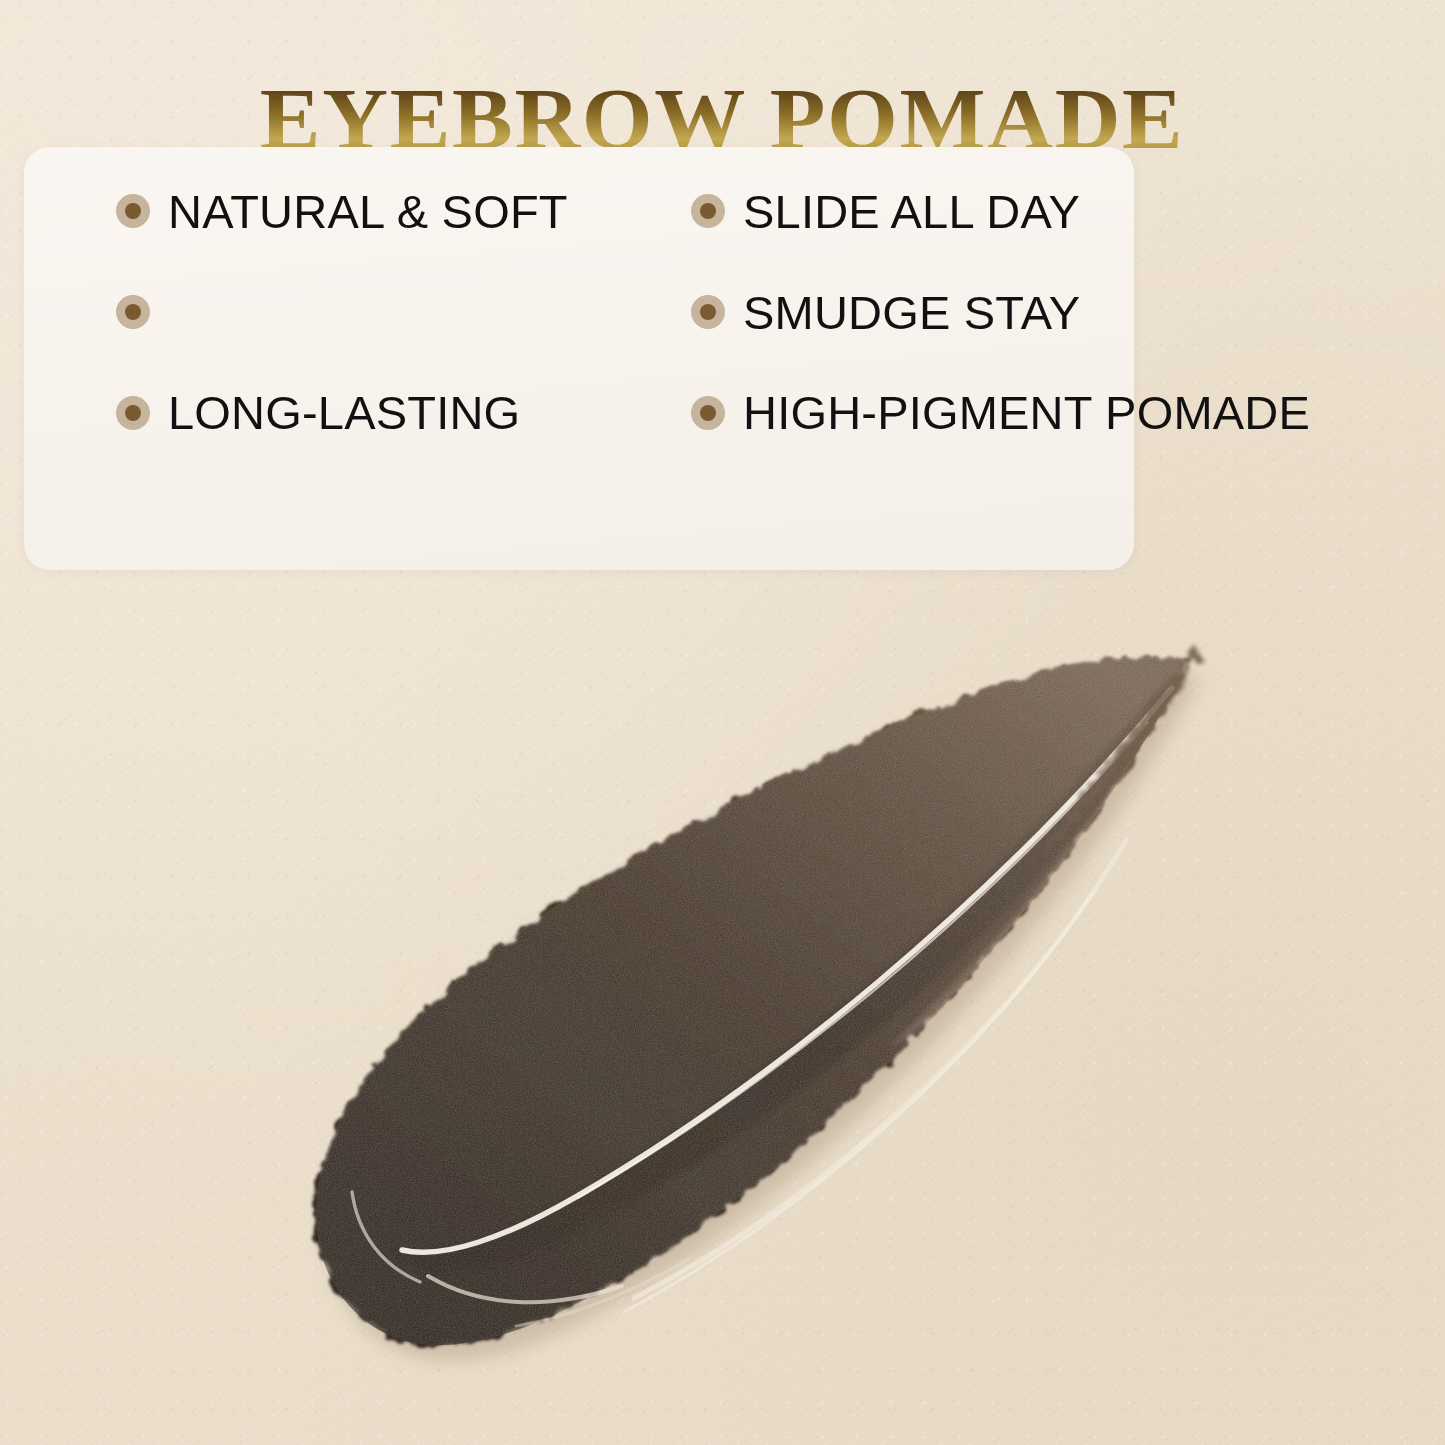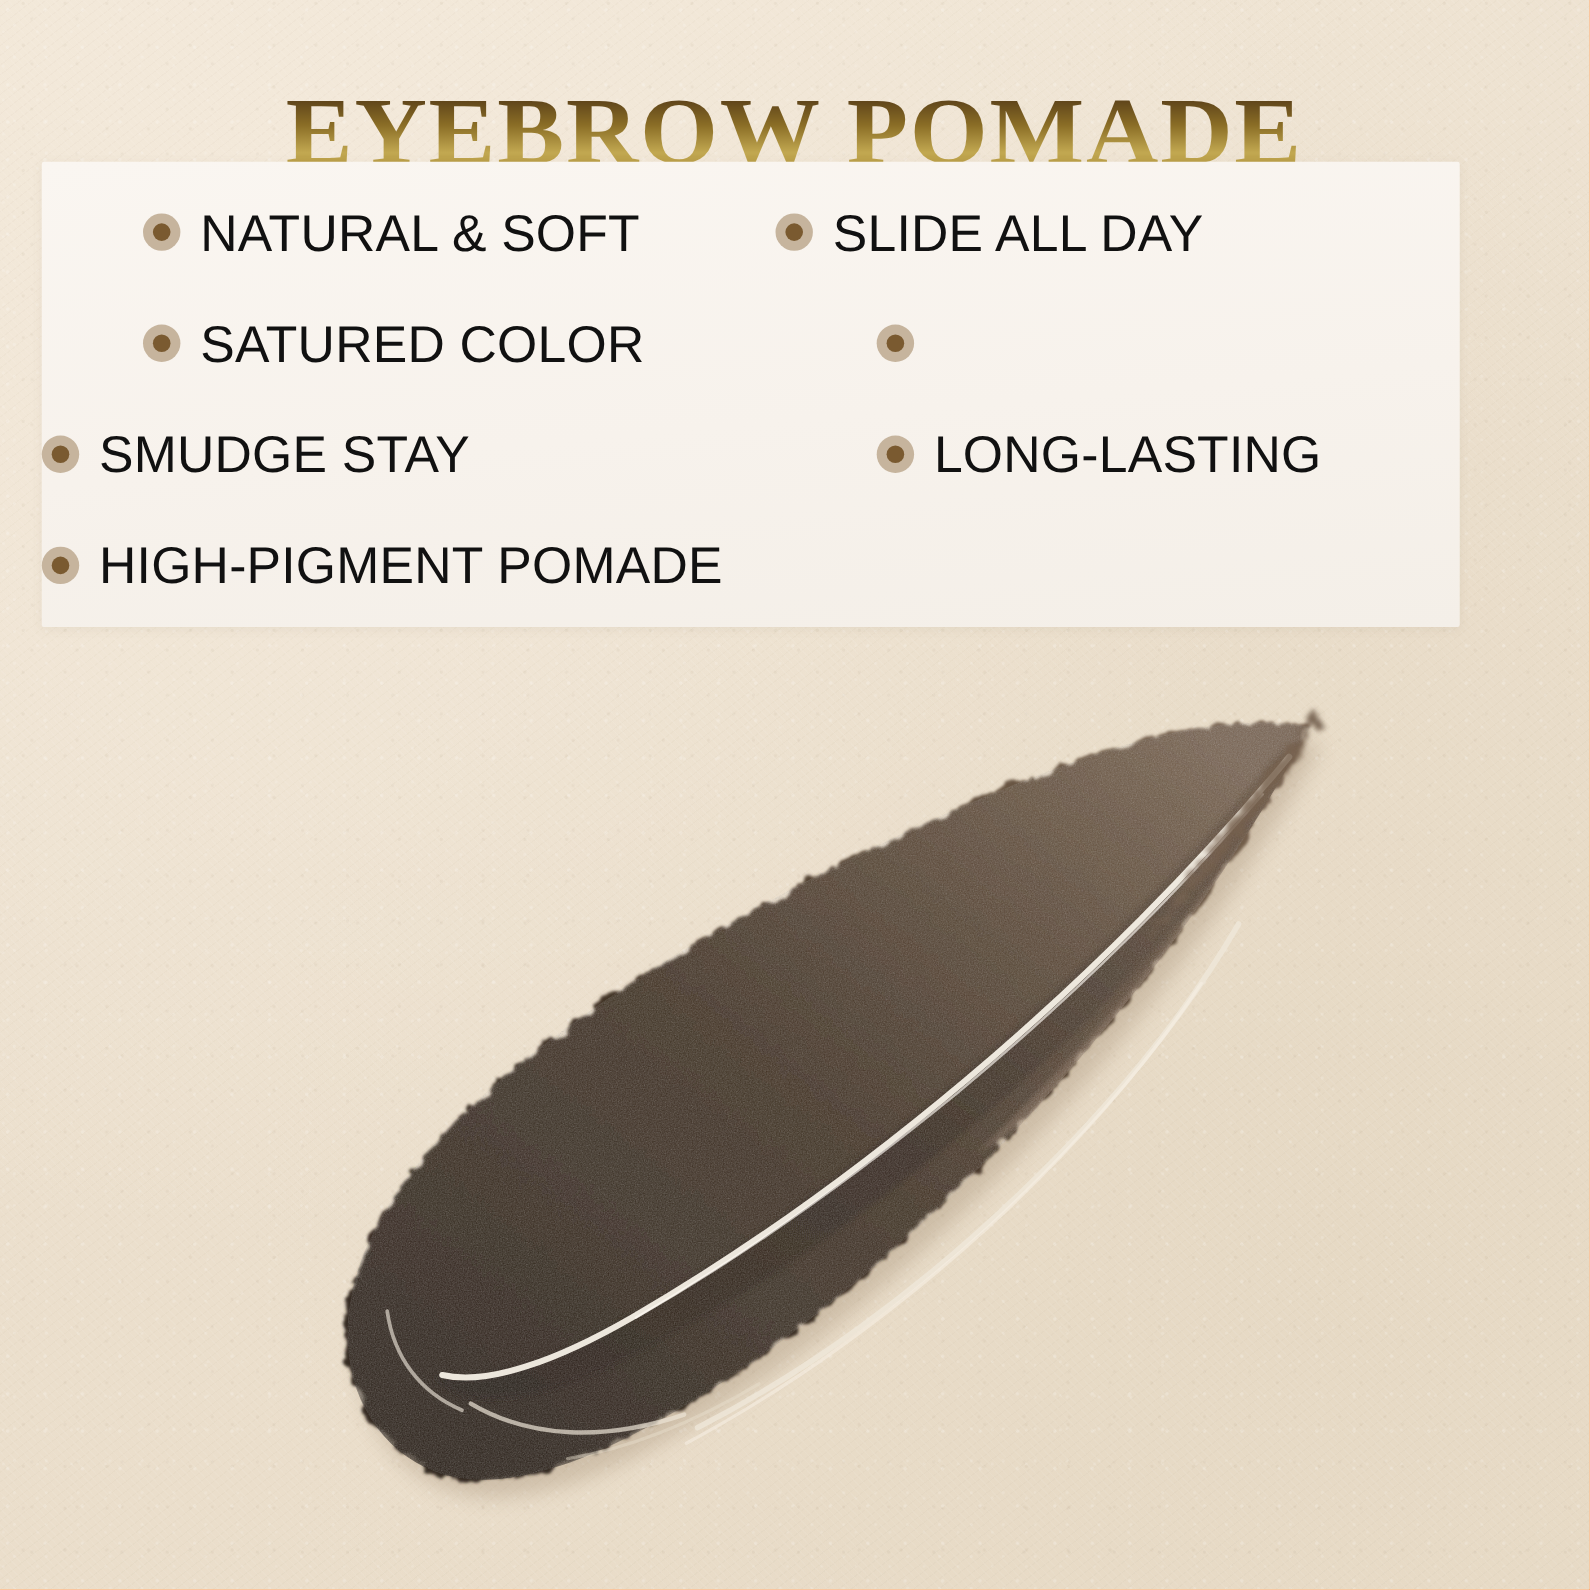--- a/index.html
+++ b/index.html
@@ -5,21 +5,21 @@
   html, body {
     margin: 0;
     padding: 0;
     background: #ffffff;
   }
   #page {
     position: relative;
     width: 1445px;
     height: 1445px;
     overflow: hidden;
-    background: #f97316;
+    background: #ec4899;
     font-family: "Liberation Sans", sans-serif;
   }
 
   
   #bg-base {
     position: absolute;
     inset: 0;
     background:
       radial-gradient(circle at 18% 12%, #F3E9DA 0%, rgba(243,233,218,0) 55%),
       radial-gradient(circle at 85% 78%, #E6D9C4 0%, rgba(230,217,196,0) 60%),
@@ -72,26 +72,26 @@
     background-clip: text;
     color: transparent;
     -webkit-text-fill-color: transparent;
     transform: scaleX(1.06);
     transform-origin: center;
   }
 
   
   #feature-card {
     position: absolute;
-    left: 38px;
+    left: 24px;
     top: 147px;
-    width: 1289px;
+    width: 1110px;
     height: 423px;
     background: linear-gradient(175deg, #FAF6F1 0%, #F7F2EC 55%, #F4EFE8 100%);
-    border-radius: 2px;
+    border-radius: 26px;
     box-shadow: 0 2px 10px rgba(120, 100, 75, .07);
   }
   #feature-grid {
     position: absolute;
     inset: 0;
     display: grid;
     grid-template-columns: 667px 700px;
     grid-template-rows: repeat(4, 1fr);
     padding: 14px 0 6px 0;
     box-sizing: border-box;
@@ -170,24 +170,20 @@
       <div class="feature-item col-left">
         <span class="bullet"></span>
         <span class="feature-label">NATURAL &amp; SOFT</span>
       </div>
 
       <div class="feature-item col-right">
         <span class="bullet"></span>
         <span class="feature-label">SLIDE ALL DAY</span>
       </div>
 
-      <div class="feature-item col-left">
-        <span class="bullet"></span>
-        <span class="feature-label">SATURED COLOR</span>
-      </div>
 
 
       <div class="feature-item col-left">
         <span class="bullet"></span>
       </div>
 
       <div class="feature-item col-right">
         <span class="bullet"></span>
         <span class="feature-label">SMUDGE STAY</span>
       </div>

